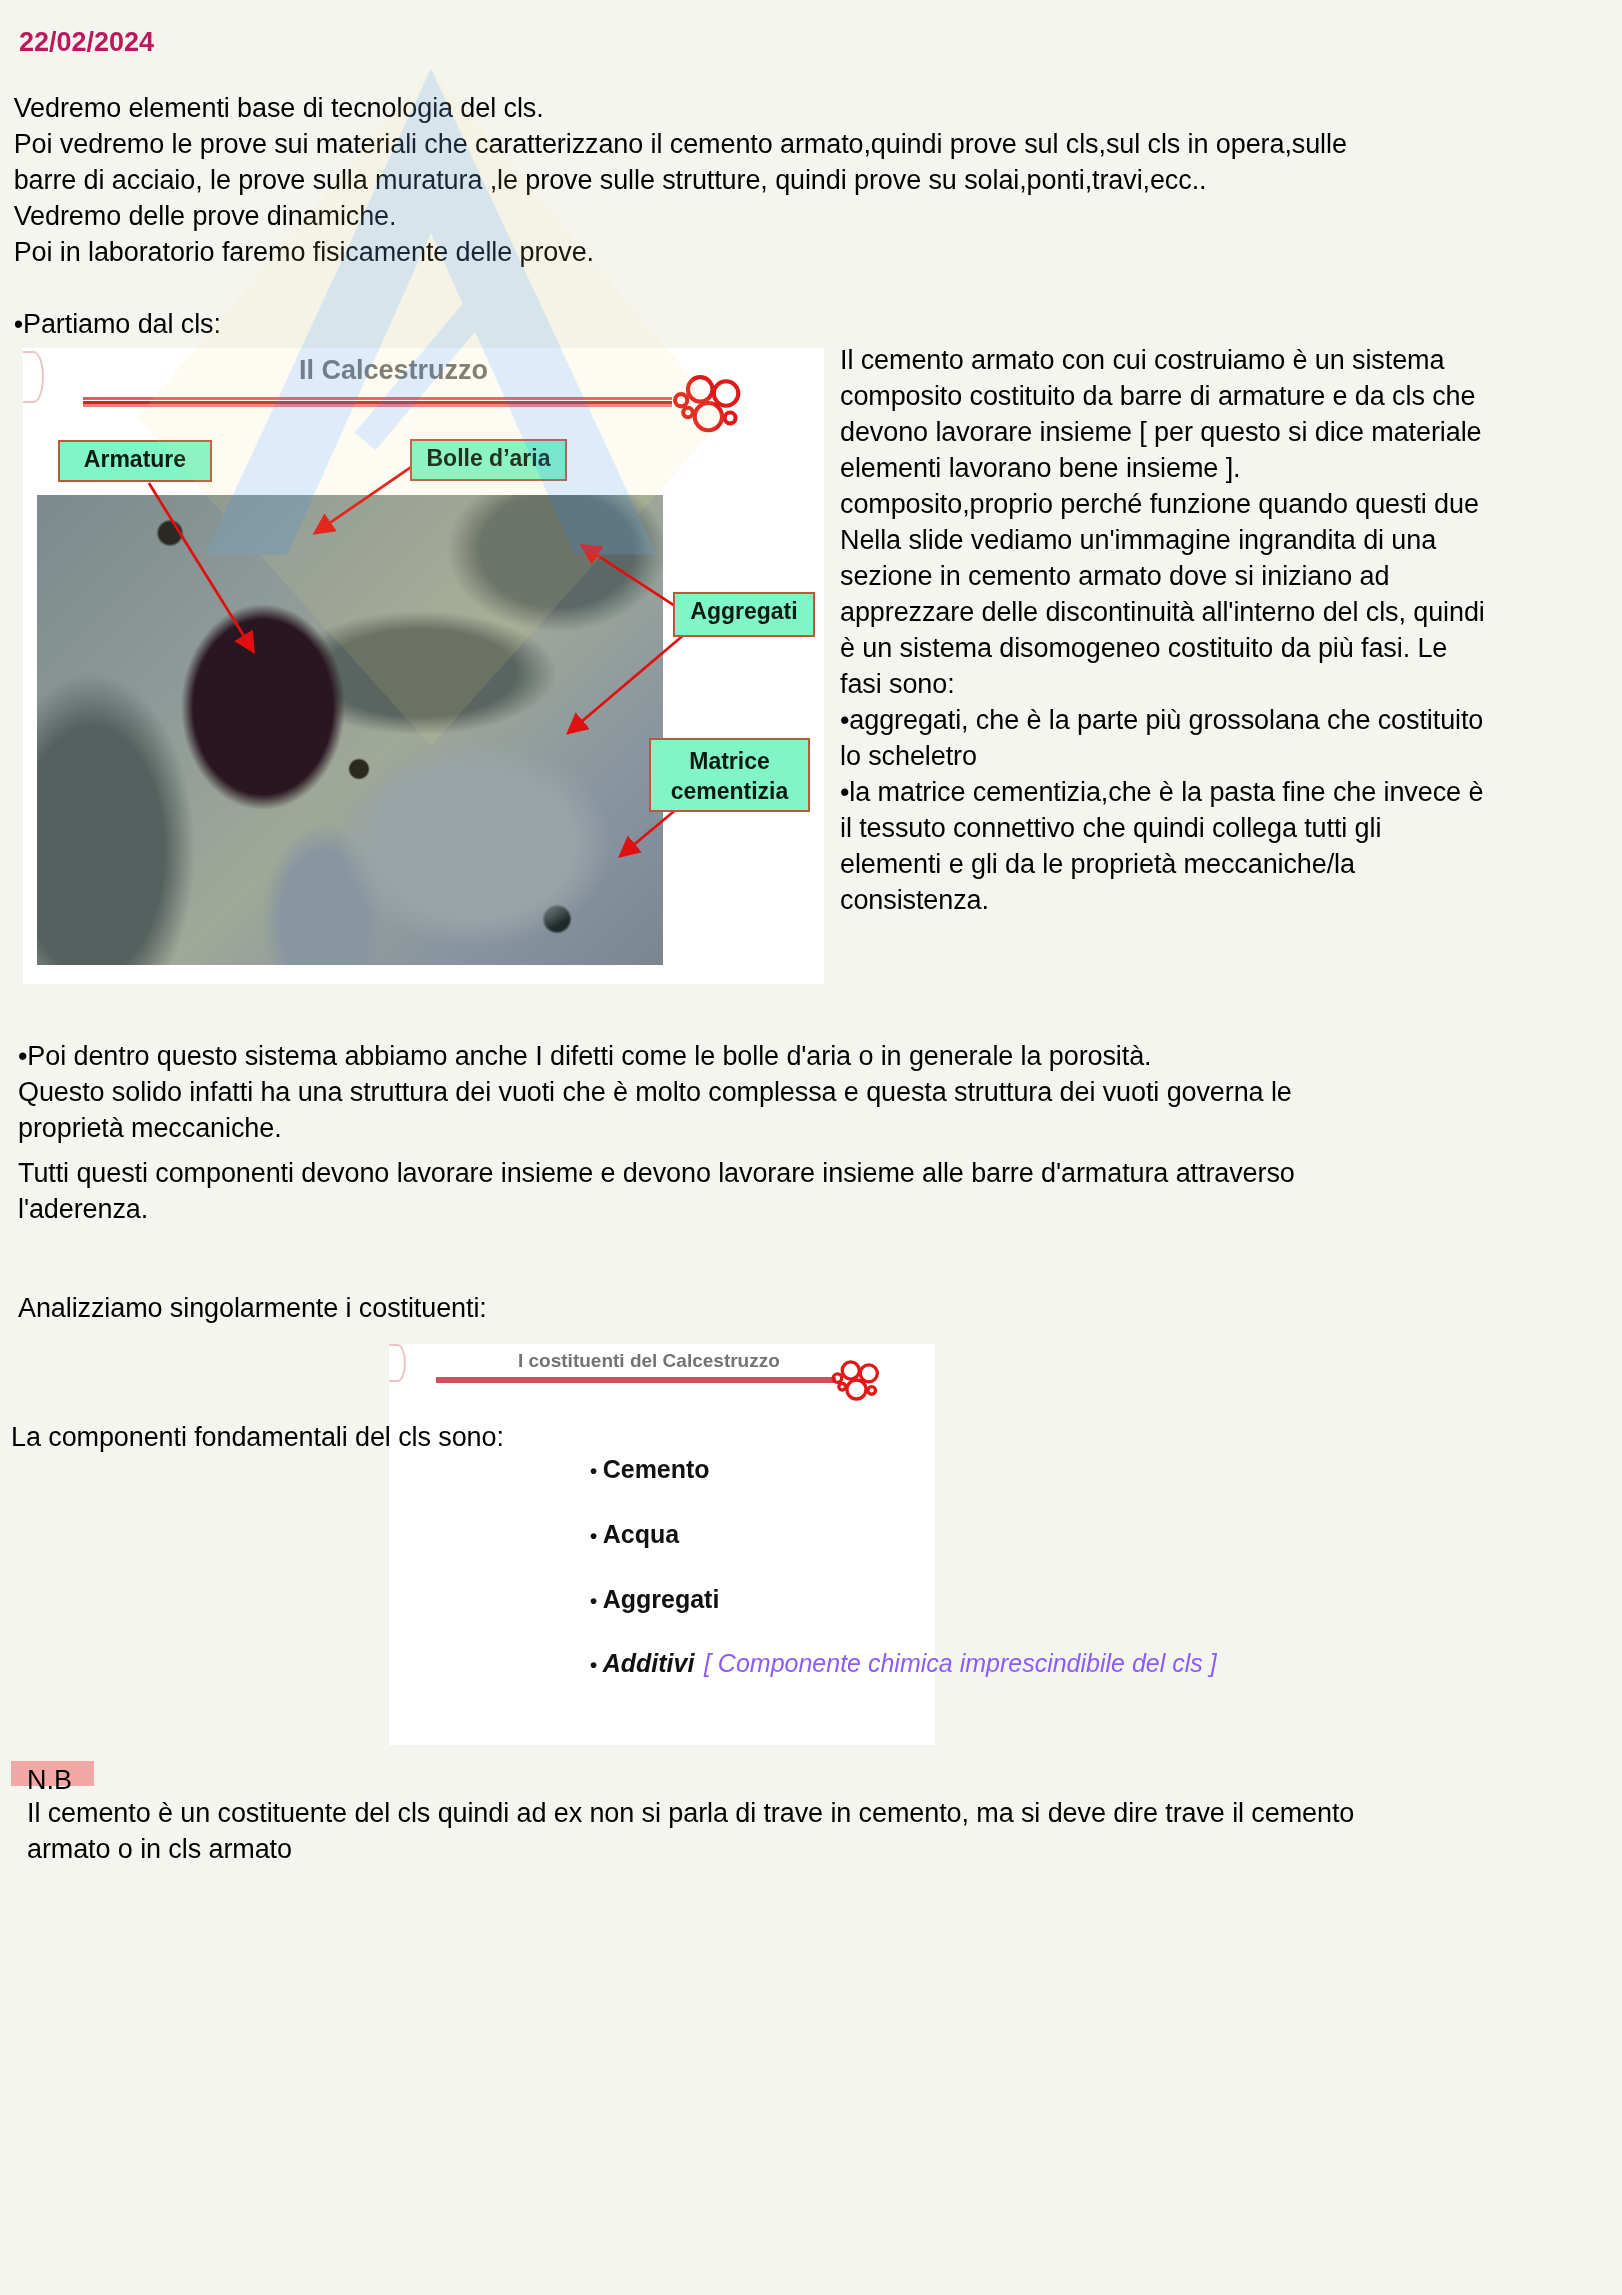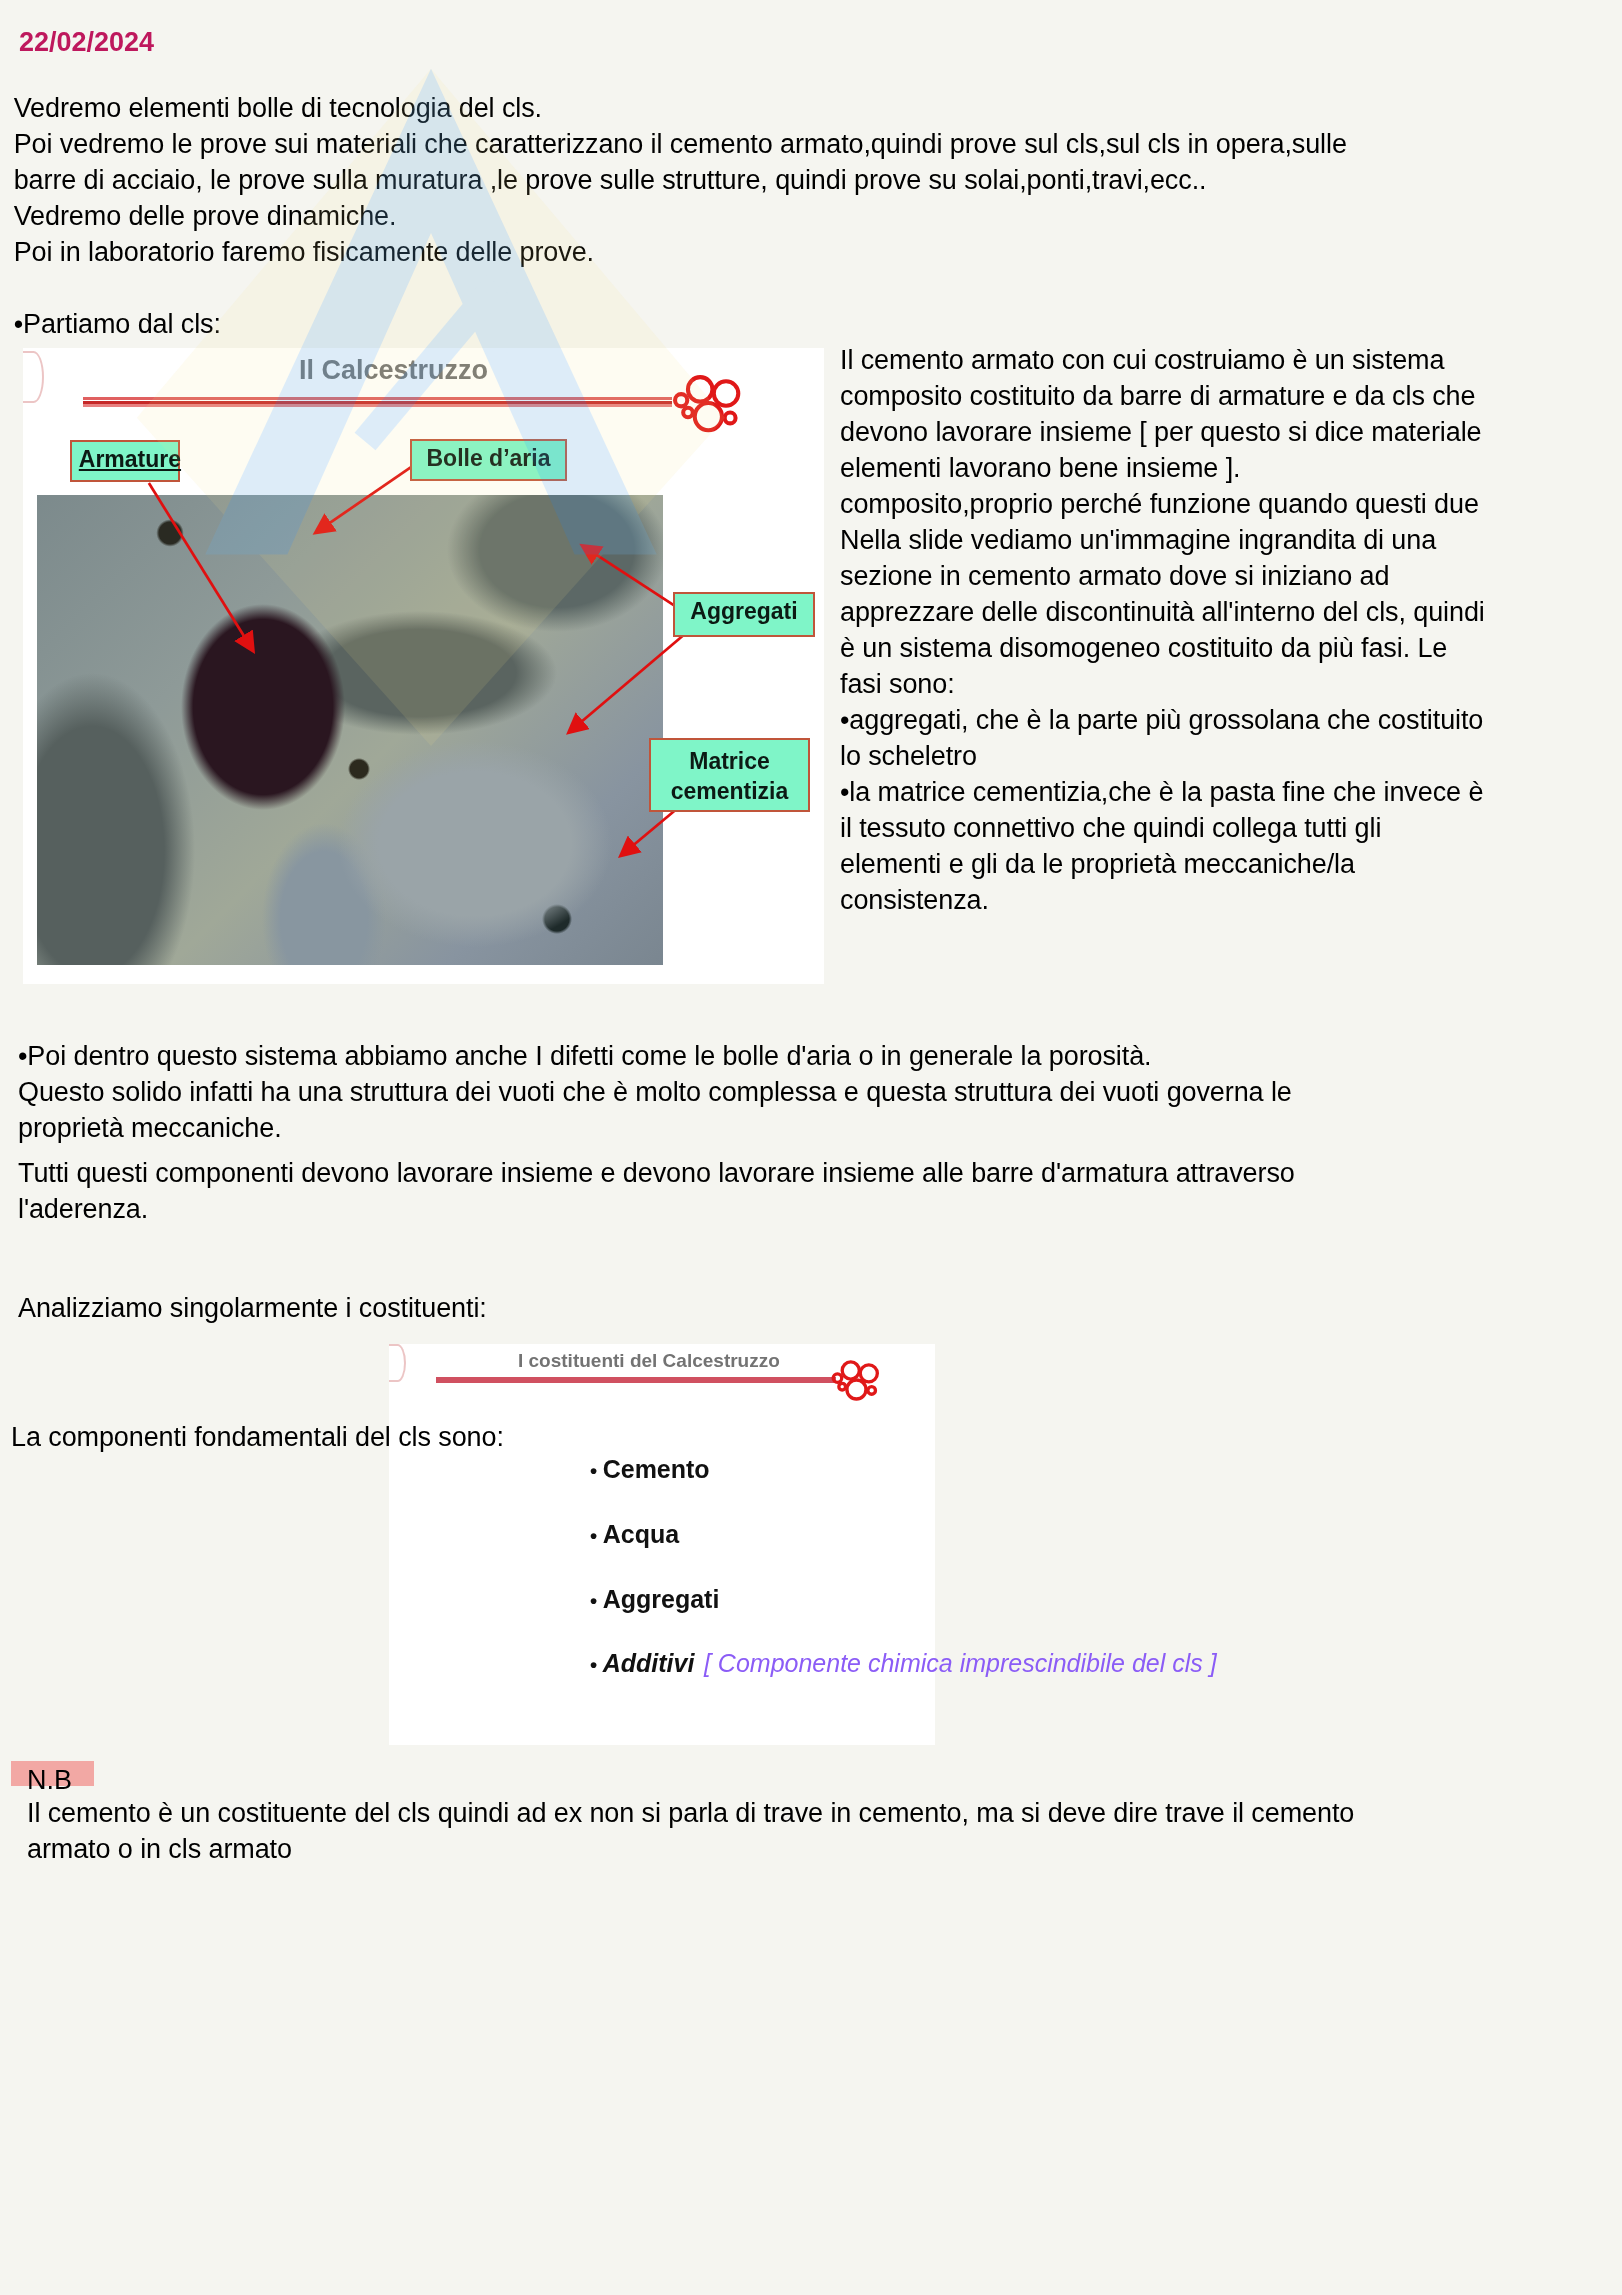--- a/index.html
+++ b/index.html
@@ -35,21 +35,21 @@
              radial-gradient(ellipse 110px 82px at 520px 55px, #5c6866 0 70%, rgba(0,0,0,0) 100%),
              radial-gradient(ellipse 62px 96px at 287px 424px, #8896a0 0 70%, rgba(0,0,0,0) 100%),
              radial-gradient(circle 13.7px at 133px 38px, #2a2a22 0 80%, rgba(0,0,0,0) 100%),
              radial-gradient(circle 11px at 322px 274px, #2c2a1e 0 80%, rgba(0,0,0,0) 100%),
              radial-gradient(circle 15px at 520px 424px, #1e2a2a 0 80%, rgba(0,0,0,0) 100%),
              linear-gradient(135deg, #7c8a8c 0%, #8e9a98 30%, #a0a898 55%, #8894a0 80%, #7a8690 100%);
   }
   .callout { position: absolute; background: #7ff5c8; border: 2.1px solid #c0553a; font-weight: bold;
              color: #0c1a14; font-size: 23px; text-align: center; line-height: 27px; padding: 4.1px 6.8px;
              box-sizing: border-box; white-space: nowrap; }
-  .c-armature { left: 47px; top: 92px; width: 110px; height: 42px; text-decoration: underline; }
+  .c-armature { left: 35px; top: 92px; width: 154px; height: 42px; }
   .c-bolle { left: 387px; top: 91px; width: 157px; height: 42px; }
   .c-aggregati { left: 650px; top: 244px; width: 142px; height: 45px; }
   .c-matrice { left: 626px; top: 390px; width: 161px; height: 74px; line-height: 30px; padding: 5.5px 2.7px; }
   .arrows { position: absolute; left: 0; top: 0; width: 801px; height: 636px; }
 
   
   .rcol { left: 840px; top: 342px; }
   .rcol .line { display: block; height: 36px; }
 
   
@@ -65,21 +65,21 @@
 
   .nb-badge { left: 11px; top: 1761px; width: 83px; height: 25px; background: #f2a8a4; }
   .nb-label { left: 27px; top: 1762px; font-size: 27px; line-height: 36px; }
 </style>
 </head>
 <body>
 
 <div class="abs date">22/02/2024</div>
 
 <div class="abs txt" style="left:13.7px; top:90px;">
-  <div>Vedremo elementi bolle di tecnologia del cls.</div>
+  <div>Vedremo elementi base di tecnologia del cls.</div>
   <div>Poi vedremo le prove sui materiali che caratterizzano il cemento armato,quindi prove sul cls,sul cls in opera,sulle</div>
   <div>barre di acciaio, le prove sulla muratura ,le prove sulle strutture, quindi prove su solai,ponti,travi,ecc..</div>
   <div>Vedremo delle prove dinamiche.</div>
   <div>Poi in laboratorio faremo fisicamente delle prove.</div>
 </div>
 
 <div class="abs txt" style="left:13.7px; top:306px;">•Partiamo dal cls:</div>
 
 <div class="abs slide1">
   <div class="crest"></div>

